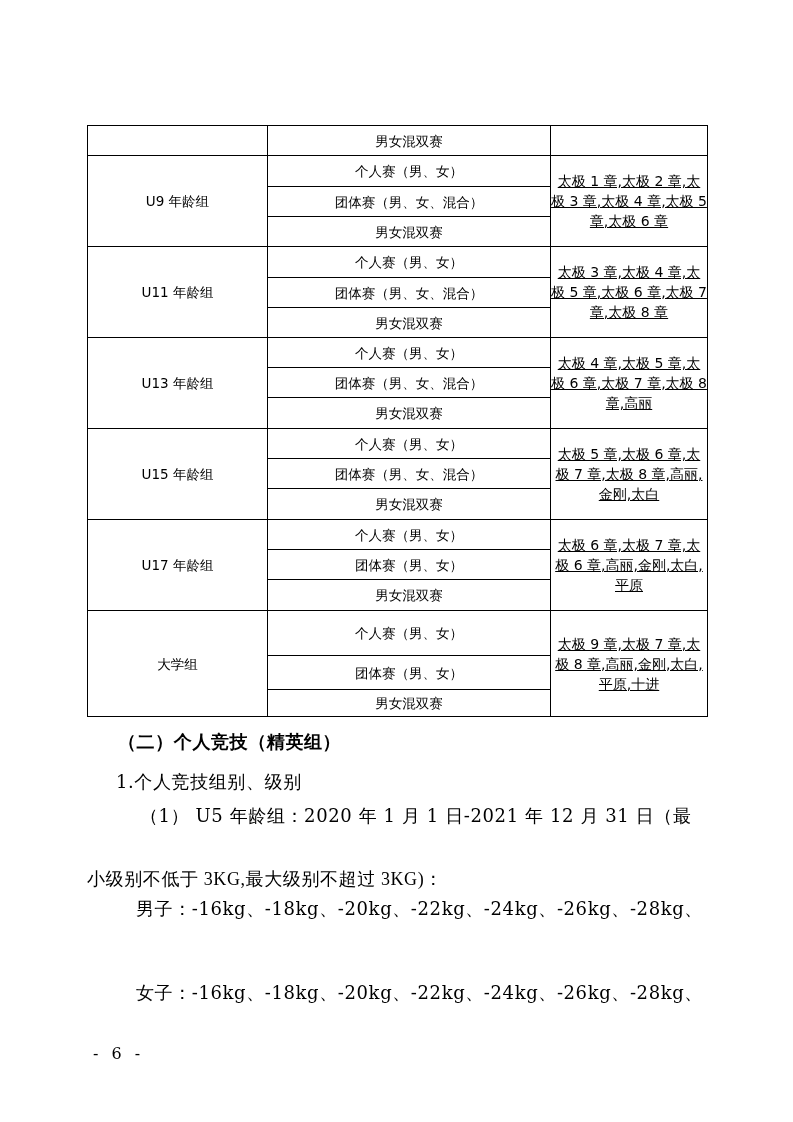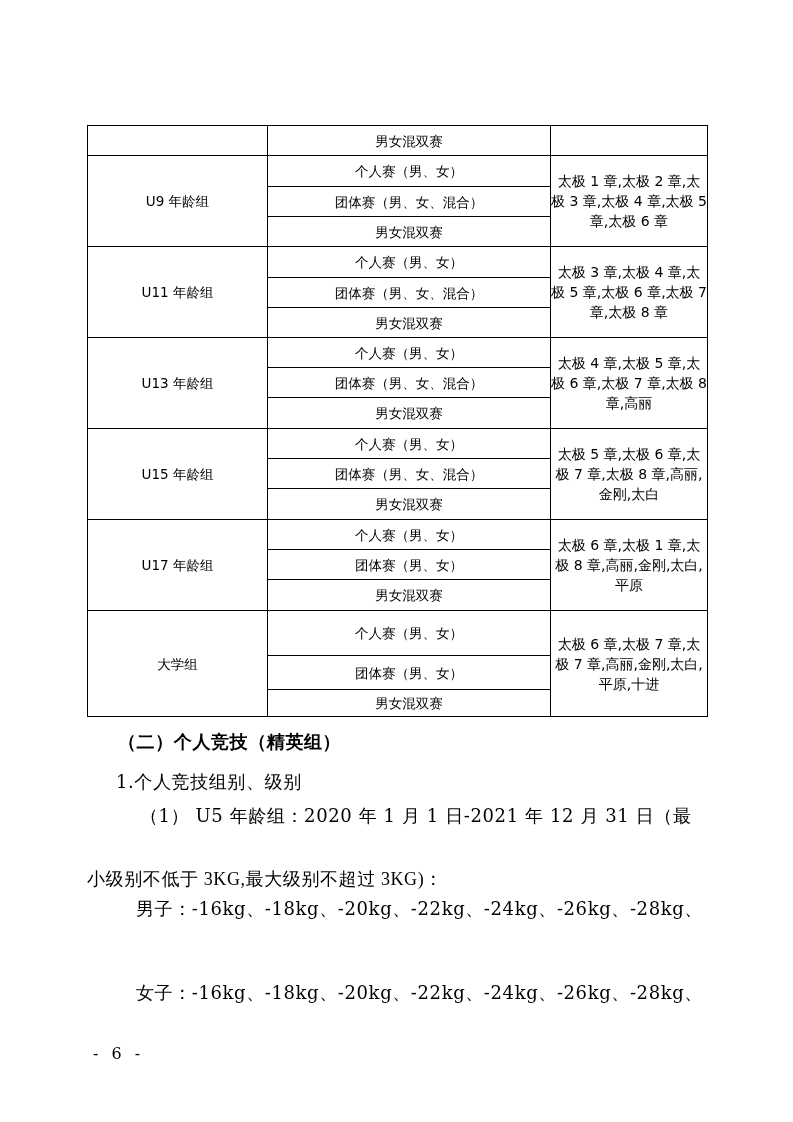--- a/index.html
+++ b/index.html
@@ -39,20 +39,21 @@
     }
     table.events col.c1 { width: 180px; }
     table.events col.c2 { width: 283px; }
     table.events col.c3 { width: 157px; }
     td.group { font-size: 13.5px; }
     td.forms {
       font-size: 14px;
       line-height: 20.5px;
       padding: 0 4px;
       text-align: center;
+      text-decoration: underline;
     }
     .text-line {
       position: absolute;
       white-space: nowrap;
       font-size: 18px;
       letter-spacing: 0.6px;
       font-family: "DejaVu Serif", "Liberation Serif", serif;
       text-align: center;
     }
     .heading {
@@ -132,33 +133,33 @@
       <tr style="height:30px">
         <td>团体赛（男、女、混合）</td>
       </tr>
       <tr style="height:31px">
         <td>男女混双赛</td>
       </tr>
 
       <tr style="height:30px">
         <td rowspan="3" class="group">U17 年龄组</td>
         <td>个人赛（男、女）</td>
-        <td rowspan="3" class="forms">太极 6 章,太极 1 章,太极 8 章,高丽,金刚,太白,平原</td>
+        <td rowspan="3" class="forms">太极 6 章,太极 7 章,太极 6 章,高丽,金刚,太白,平原</td>
       </tr>
       <tr style="height:30px">
         <td>团体赛（男、女）</td>
       </tr>
       <tr style="height:31px">
         <td>男女混双赛</td>
       </tr>
 
       <tr style="height:45px">
         <td rowspan="3" class="group">大学组</td>
         <td>个人赛（男、女）</td>
-        <td rowspan="3" class="forms">太极 6 章,太极 7 章,太极 7 章,高丽,金刚,太白,平原,十进</td>
+        <td rowspan="3" class="forms">太极 9 章,太极 7 章,太极 8 章,高丽,金刚,太白,平原,十进</td>
       </tr>
       <tr style="height:34px">
         <td>团体赛（男、女）</td>
       </tr>
       <tr style="height:27px">
         <td>男女混双赛</td>
       </tr>
     </tbody>
   </table>
 

